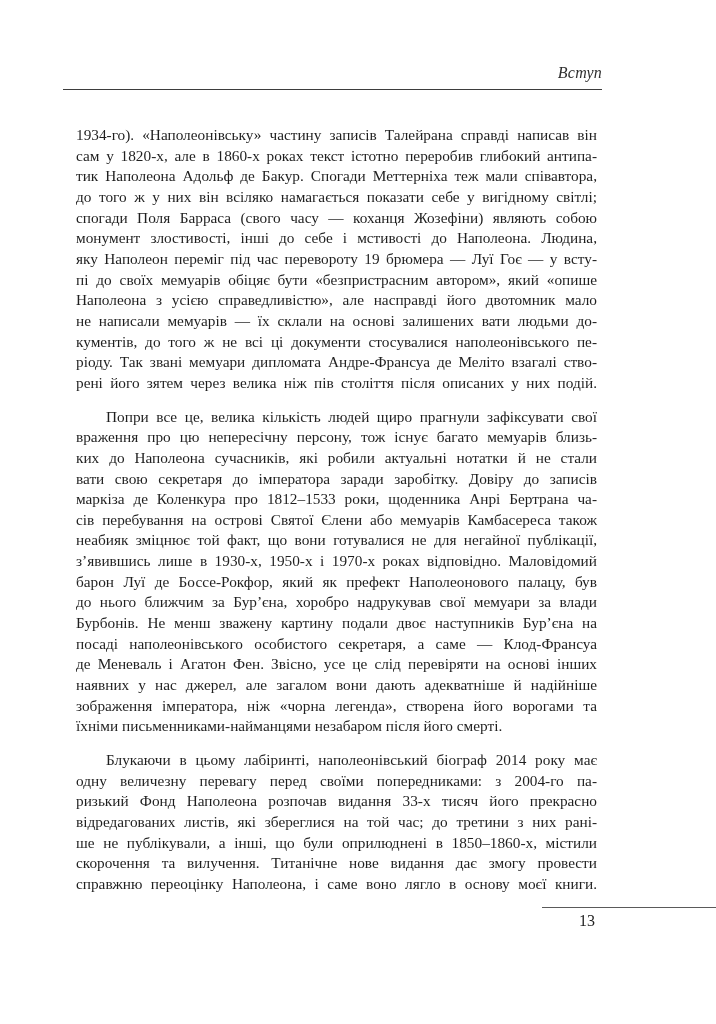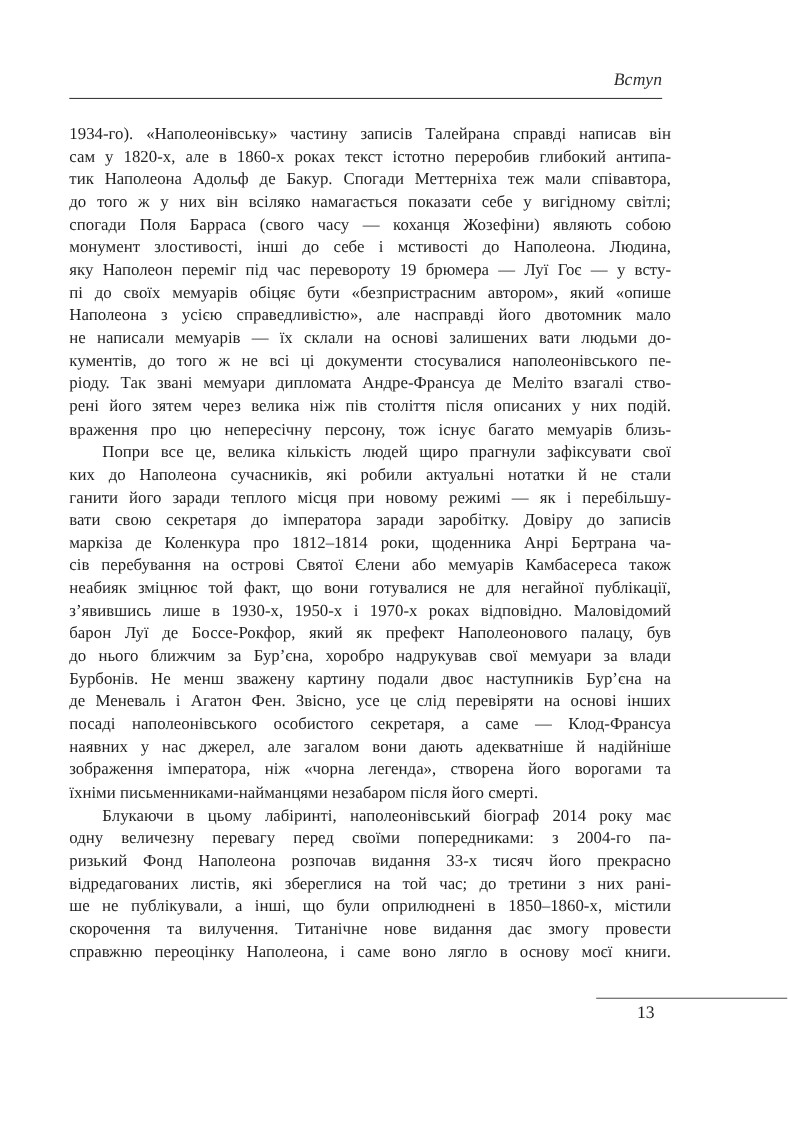--- a/index.html
+++ b/index.html
@@ -35,21 +35,21 @@
   
   .body-text {
     position: absolute;
     left: 63px;
     top: 112px;
     width: 547px;
     font-size: 15.3px;
     line-height: 20.65px;
   }
   .para {
-    margin: 0;
+    margin: 13px;
     padding: 0;
   }
   .line {
     display: block;
     text-align: justify;
     text-align-last: justify;
   }
   .line.last-left {
     text-align-last: left;
   }
@@ -92,34 +92,33 @@
         <span class="line">монумент злостивості, інші до себе і мстивості до Наполеона. Людина,</span>
         <span class="line">яку Наполеон переміг під час перевороту 19 брюмера — Луї Гоє — у всту-</span>
         <span class="line">пі до своїх мемуарів обіцяє бути «безпристрасним автором», який «опише</span>
         <span class="line">Наполеона з усією справедливістю», але насправді його двотомник мало</span>
         <span class="line">не написали мемуарів — їх склали на основі залишених вати людьми до-</span>
         <span class="line">кументів, до того ж не всі ці документи стосувалися наполеонівського пе-</span>
         <span class="line">ріоду. Так звані мемуари дипломата Андре-Франсуа де Меліто взагалі ство-</span>
         <span class="line">рені його зятем через велика ніж пів століття після описаних у них подій.</span>
       </p>
       <p class="para">
+        <span class="line indent">Попри все це, велика кількість людей щиро прагнули зафіксувати свої</span>
         <span class="line">враження про цю непересічну персону, тож існує багато мемуарів близь-</span>
-        <span class="line indent">Попри все це, велика кількість людей щиро прагнули зафіксувати свої</span>
         <span class="line">ких до Наполеона сучасників, які робили актуальні нотатки й не стали</span>
-        <span class="line">ганити його заради теплого місця при новому режимі — як і перебільшу-</span>
         <span class="line">вати свою секретаря до імператора заради заробітку. Довіру до записів</span>
-        <span class="line">маркіза де Коленкура про 1812–1814 роки, щоденника Анрі Бертрана ча-</span>
+        <span class="line">маркіза де Коленкура про 1812–1533 роки, щоденника Анрі Бертрана ча-</span>
         <span class="line">сів перебування на острові Святої Єлени або мемуарів Камбасереса також</span>
         <span class="line">неабияк зміцнює той факт, що вони готувалися не для негайної публікації,</span>
         <span class="line">з’явившись лише в 1930-х, 1950-х і 1970-х роках відповідно. Маловідомий</span>
         <span class="line">барон Луї де Боссе-Рокфор, який як префект Наполеонового палацу, був</span>
         <span class="line">до нього ближчим за Бур’єна, хоробро надрукував свої мемуари за влади</span>
         <span class="line">Бурбонів. Не менш зважену картину подали двоє наступників Бур’єна на</span>
+        <span class="line">посаді наполеонівського особистого секретаря, а саме — Клод-Франсуа</span>
         <span class="line">де Меневаль і Агатон Фен. Звісно, усе це слід перевіряти на основі інших</span>
-        <span class="line">посаді наполеонівського особистого секретаря, а саме — Клод-Франсуа</span>
         <span class="line">наявних у нас джерел, але загалом вони дають адекватніше й надійніше</span>
         <span class="line">зображення імператора, ніж «чорна легенда», створена його ворогами та</span>
         <span class="line last-left">їхніми письменниками-найманцями незабаром після його смерті.</span>
       </p>
       <p class="para">
         <span class="line indent">Блукаючи в цьому лабіринті, наполеонівський біограф 2014 року має</span>
         <span class="line">одну величезну перевагу перед своїми попередниками: з 2004-го па-</span>
         <span class="line">ризький Фонд Наполеона розпочав видання 33-х тисяч його прекрасно</span>
         <span class="line">відредагованих листів, які збереглися на той час; до третини з них рані-</span>
         <span class="line">ше не публікували, а інші, що були оприлюднені в 1850–1860-х, містили</span>

